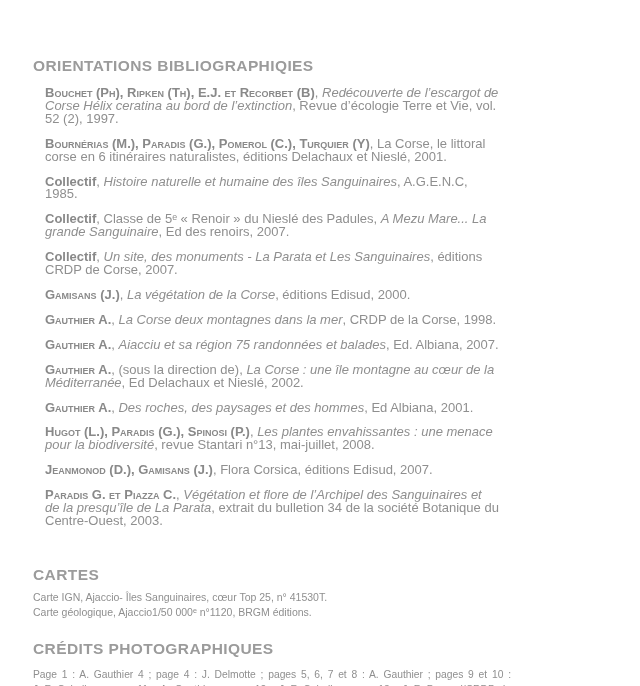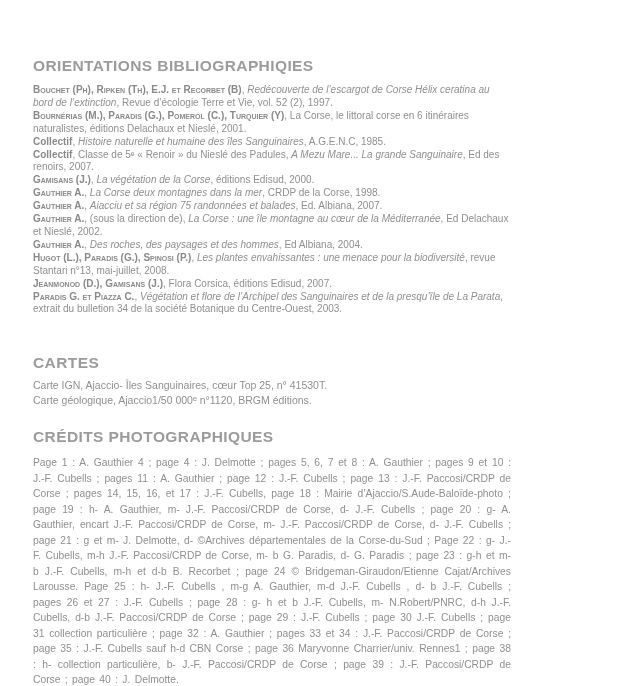--- a/index.html
+++ b/index.html
@@ -22,22 +22,22 @@
     margin: 0;
     font-size: 15.5px;
     font-weight: bold;
     color: #9b9b9b;
     letter-spacing: 0.4px;
   }
   .biblio-list {
     margin-top: 9px;
   }
   .bib-entry {
-    margin: 0;
-    font-size: 10px;
+    margin: 12px;
+    font-size: 13px;
     line-height: 12.9px;
     color: #8f8f8f;
   }
   .seg-sc {
     font-weight: bold;
     font-variant: small-caps;
     color: #898989;
   }
   .seg-b {
     font-weight: bold;
@@ -78,25 +78,26 @@
 
 <div class="page">
 
   <section class="biblio-section">
     <h2 class="section-title">ORIENTATIONS BIBLIOGRAPHIQIES</h2>
     <div class="biblio-list">
         <p class="bib-entry"><span class="seg-sc">Bouchet (Ph), Ripken (Th), E.J. et Recorbet (B)</span><span class="seg-r">, </span><span class="seg-i">Redécouverte de l’escargot de Corse Hélix ceratina au bord de l’extinction</span><span class="seg-r">, Revue d’écologie Terre et Vie, vol. 52 (2), 1997.</span></p>
         <p class="bib-entry"><span class="seg-sc">Bournérias (M.), Paradis (G.), Pomerol (C.), Turquier (Y)</span><span class="seg-r">, La Corse, le littoral corse en 6 itinéraires naturalistes, éditions Delachaux et Nieslé, 2001.</span></p>
         <p class="bib-entry"><span class="seg-b">Collectif</span><span class="seg-r">, </span><span class="seg-i">Histoire naturelle et humaine des îles Sanguinaires</span><span class="seg-r">, A.G.E.N.C, 1985.</span></p>
         <p class="bib-entry"><span class="seg-b">Collectif</span><span class="seg-r">, Classe de 5ᵉ « Renoir » du Nieslé des Padules, </span><span class="seg-i">A Mezu Mare... La grande Sanguinaire</span><span class="seg-r">, Ed des renoirs, 2007.</span></p>
+        <p class="bib-entry"><span class="seg-b">Collectif</span><span class="seg-r">, </span><span class="seg-i">Un site, des monuments - La Parata et Les Sanguinaires</span><span class="seg-r">, éditions CRDP de Corse, 2007.</span></p>
         <p class="bib-entry"><span class="seg-sc">Gamisans (J.)</span><span class="seg-r">, </span><span class="seg-i">La végétation de la Corse</span><span class="seg-r">, éditions Edisud, 2000.</span></p>
         <p class="bib-entry"><span class="seg-sc">Gauthier A.</span><span class="seg-r">, </span><span class="seg-i">La Corse deux montagnes dans la mer</span><span class="seg-r">, CRDP de la Corse, 1998.</span></p>
         <p class="bib-entry"><span class="seg-sc">Gauthier A.</span><span class="seg-r">, </span><span class="seg-i">Aiacciu et sa région 75 randonnées et balades</span><span class="seg-r">, Ed. Albiana, 2007.</span></p>
         <p class="bib-entry"><span class="seg-sc">Gauthier A.</span><span class="seg-r">, (sous la direction de), </span><span class="seg-i">La Corse : une île montagne au cœur de la Méditerranée</span><span class="seg-r">, Ed Delachaux et Nieslé, 2002.</span></p>
-        <p class="bib-entry"><span class="seg-sc">Gauthier A.</span><span class="seg-r">, </span><span class="seg-i">Des roches, des paysages et des hommes</span><span class="seg-r">, Ed Albiana, 2004.</span></p>
+        <p class="bib-entry"><span class="seg-sc">Gauthier A.</span><span class="seg-r">, </span><span class="seg-i">Des roches, des paysages et des hommes</span><span class="seg-r">, Ed Albiana, 2001.</span></p>
         <p class="bib-entry"><span class="seg-sc">Hugot (L.), Paradis (G.), Spinosi (P.)</span><span class="seg-r">, </span><span class="seg-i">Les plantes envahissantes : une menace pour la biodiversité</span><span class="seg-r">, revue Stantari n°13, mai-juillet, 2008.</span></p>
         <p class="bib-entry"><span class="seg-sc">Jeanmonod (D.), Gamisans (J.)</span><span class="seg-r">, Flora Corsica, éditions Edisud, 2007.</span></p>
         <p class="bib-entry"><span class="seg-sc">Paradis G. et Piazza C.</span><span class="seg-r">, </span><span class="seg-i">Végétation et flore de l’Archipel des Sanguinaires et de la presqu’île de La Parata</span><span class="seg-r">, extrait du bulletion 34 de la société Botanique du Centre-Ouest, 2003.</span></p>
       </div>
   </section>
 
   <section class="maps-section">
     <h2 class="section-title">CARTES</h2>
     <p class="map-line">Carte IGN, Ajaccio- Îles Sanguinaires, cœur Top 25, n° 41530T.</p>
     <p class="map-line">Carte géologique, Ajaccio1/50 000ᵉ n°1120, BRGM éditions.</p>

